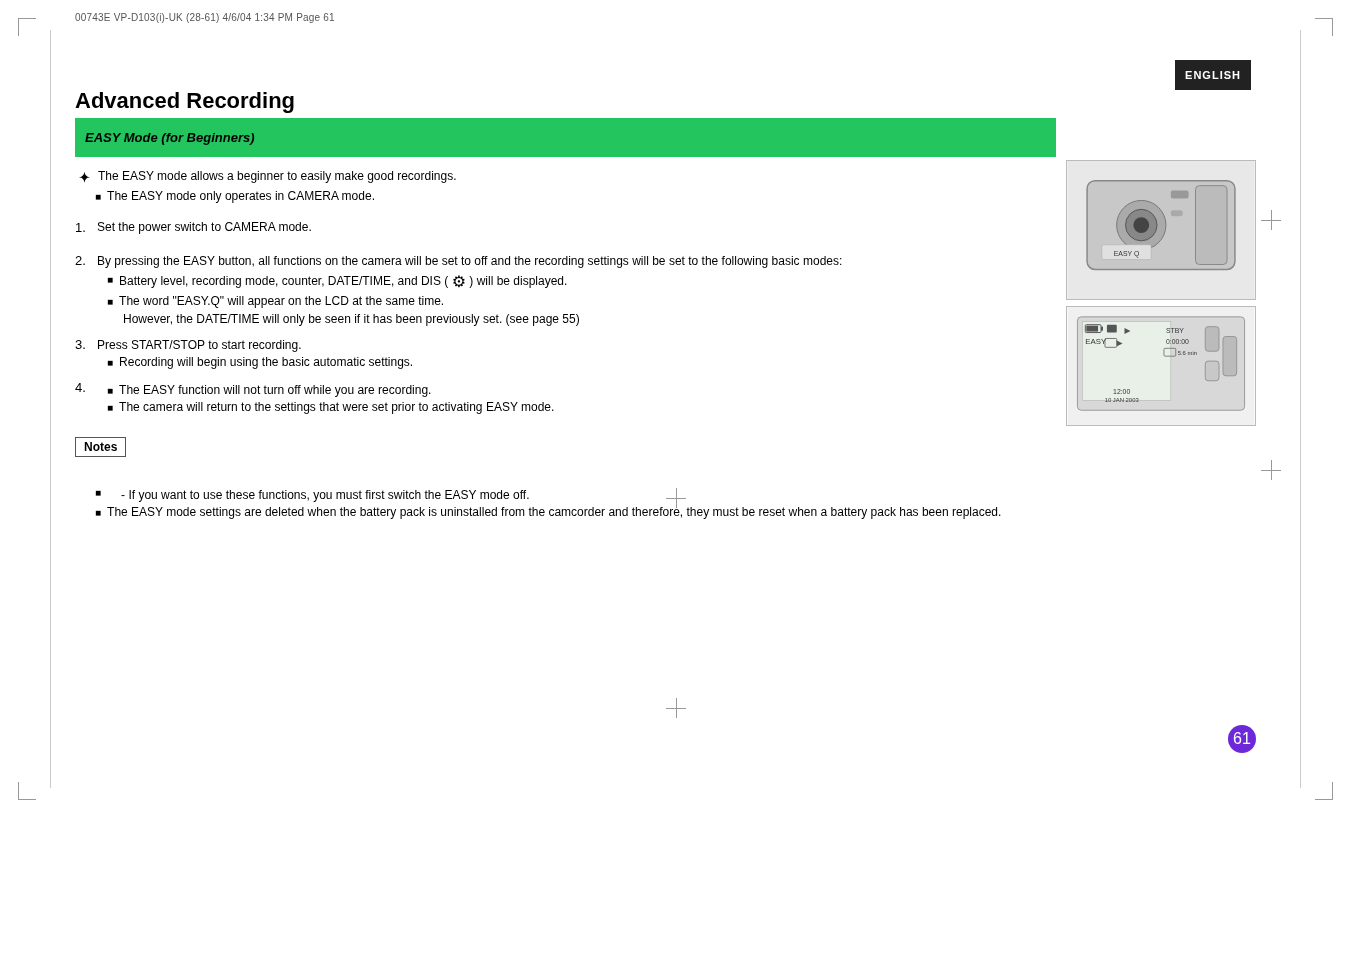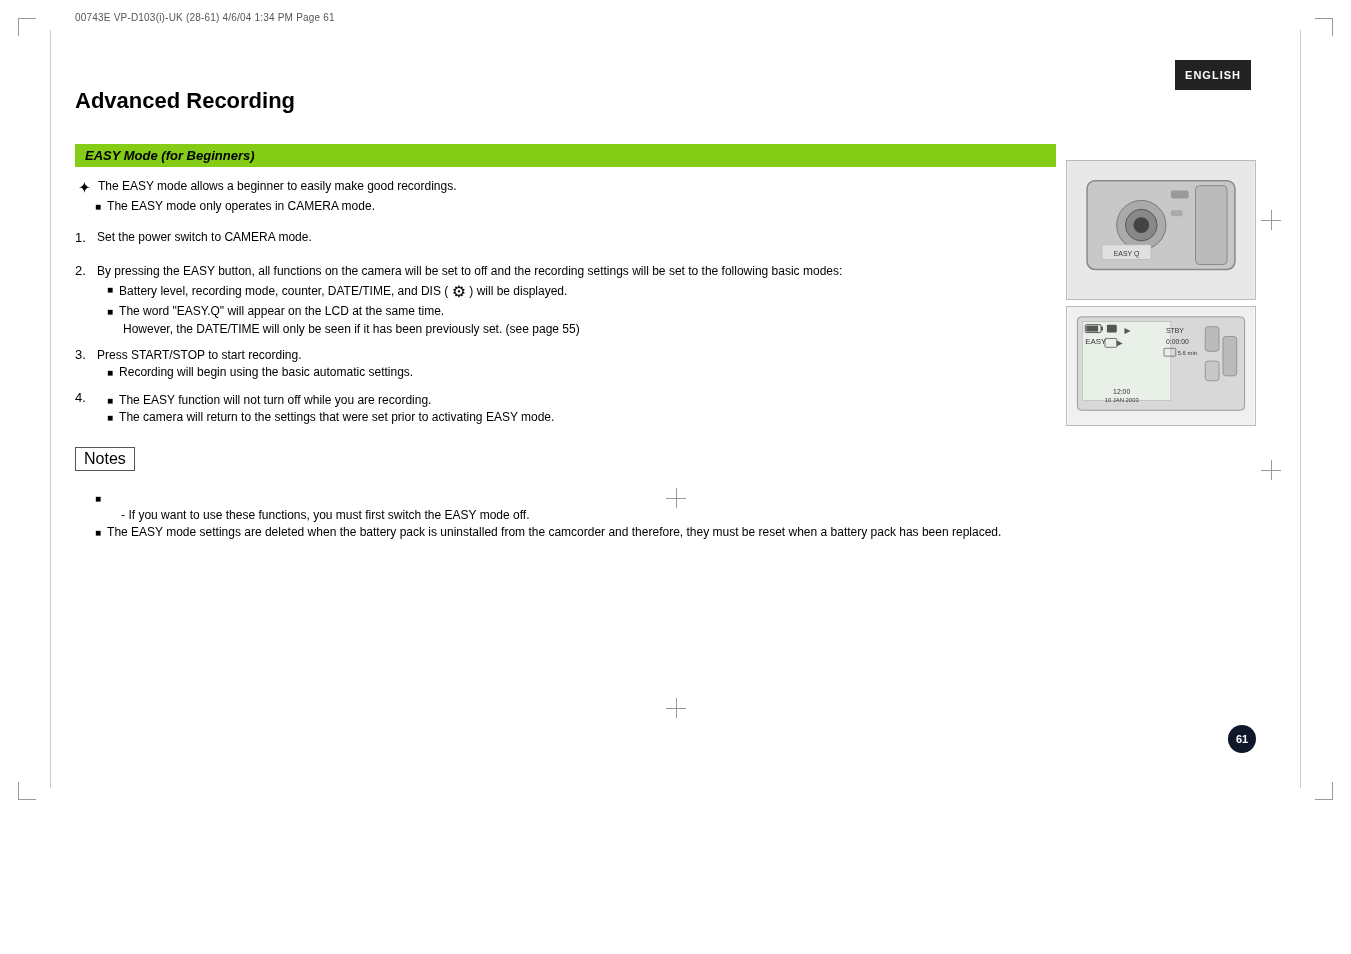--- a/index.html
+++ b/index.html
@@ -90,28 +90,28 @@
       font-size: 11px;
       font-weight: bold;
       padding: 9px 10px;
       letter-spacing: 1px;
     }
 
     
     .page-title {
       font-size: 22px;
       font-weight: bold;
-      margin-bottom: 30px;
+      margin-bottom: 4px;
       margin-top: 8px;
     }
 
     
     .section-heading {
-      background: #84cc16;
-      padding: 4px 10px;
+      background: #22c55e;
+      padding: 12px 10px;
       font-style: italic;
       font-weight: bold;
       font-size: 13px;
       margin-bottom: 12px;
     }
 
     
     .bullet-cross {
       display: flex;
       align-items: flex-start;
@@ -153,41 +153,41 @@
     }
     .numbered-item .num-content {
       flex: 1;
     }
 
     
     .notes-box {
       border: 1px solid #555;
       display: inline-block;
       padding: 2px 8px;
-      font-size: 16px;
-      font-weight: normal;
-      margin-bottom: 16px;
+      font-size: 12px;
+      font-weight: bold;
+      margin-bottom: 24px;
       margin-top: 12px;
     }
 
     
     .page-number {
       position: absolute;
       bottom: 65px;
       right: 95px;
-      background: #0f172a;
+      background: #6d28d9;
       color: #fff;
       width: 28px;
       height: 28px;
       border-radius: 50%;
       display: flex;
       align-items: center;
       justify-content: center;
-      font-size: 11px;
-      font-weight: bold;
+      font-size: 16px;
+      font-weight: normal;
     }
 
     .main-content {
       position: absolute;
       left: 75px;
       right: 75px;
       top: 80px;
     }
 
     .content-left {
@@ -309,21 +309,21 @@
 
       
       <div class="notes-box">
         <span>Notes</span>
       </div>
 
       
       <div class="bullet-sq" style="margin-top:4px;">
         <span class="sq-sym">■</span>
         <div>
-          <div style="padding-left: 14px; margin-top:16px;">
+          <div style="padding-left: 14px; margin-top:2px;">
             <span class="small-text">-  </span>
             <span class="small-text">If you want to use these functions, you must first switch the EASY mode off.</span>
           </div>
         </div>
       </div>
       <div class="bullet-sq" style="margin-top:2px;">
         <span class="sq-sym">■</span>
         <span class="small-text">The EASY mode settings are deleted when the battery pack is uninstalled from the camcorder and therefore, they must be reset when a battery pack has been replaced.</span>
       </div>
 

